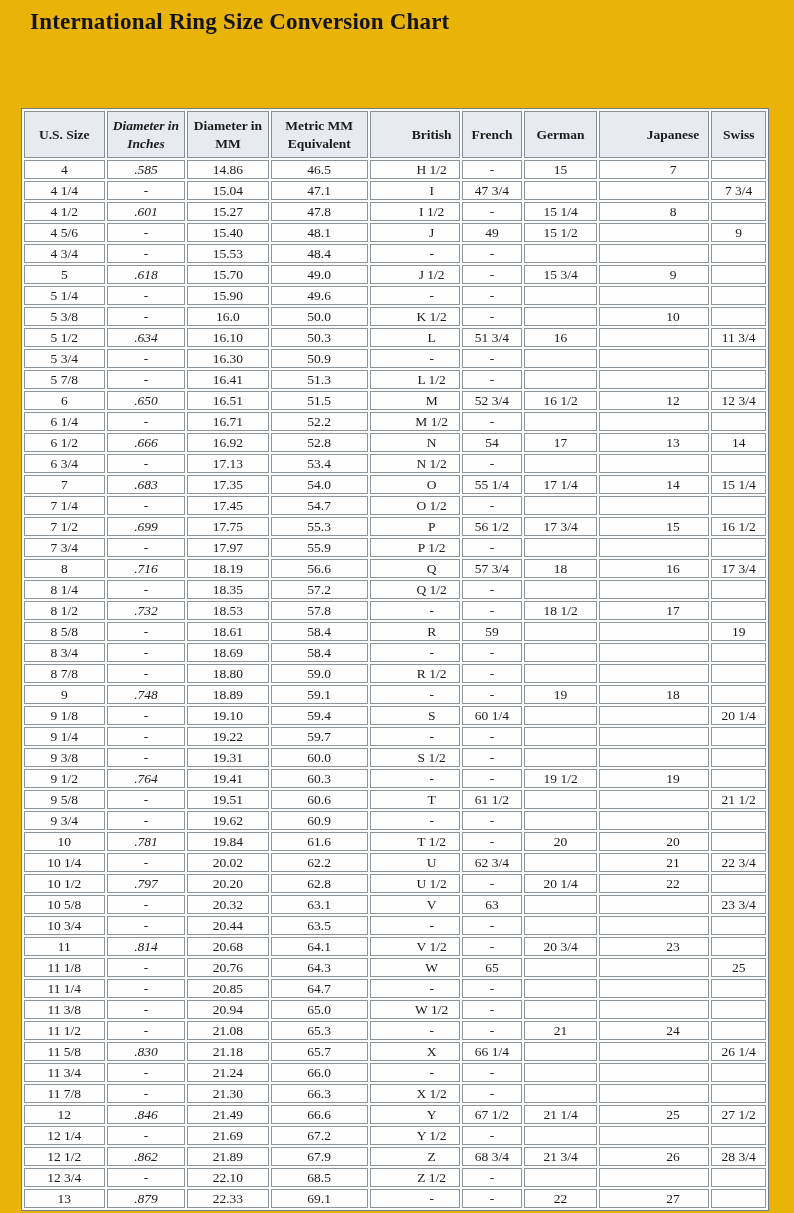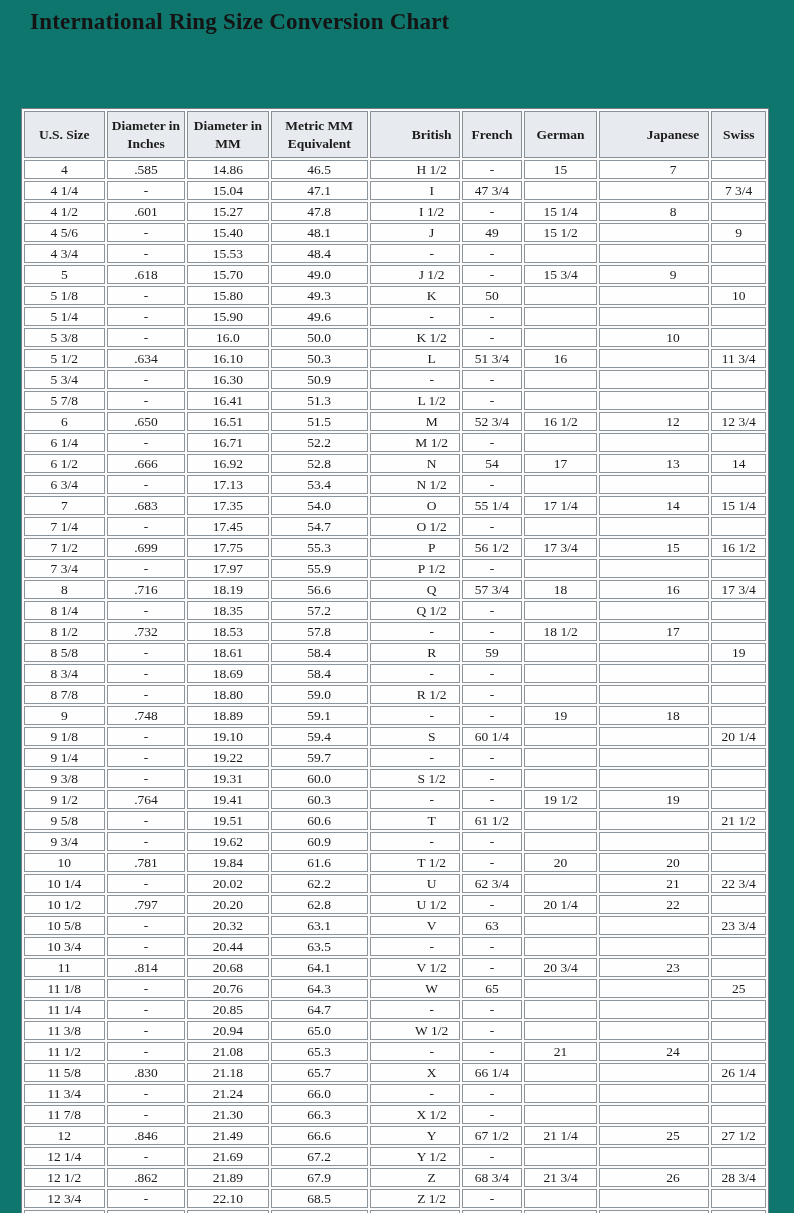--- a/index.html
+++ b/index.html
@@ -3,21 +3,21 @@
 <meta charset="utf-8">
 <style>
   html, body {
     margin: 0;
     padding: 0;
     background: #fdfdfd;
   }
   .page {
     width: 794px;
     height: 1213px;
-    background: #0f766e;
+    background: #eab308;
     position: relative;
     overflow: hidden;
     font-family: "Liberation Serif", "DejaVu Serif", serif;
     color: #161616;
   }
   .page-title {
     margin: 0;
     padding: 9px 0 0 30px;
     font-size: 23px;
     font-weight: bold;
@@ -57,21 +57,21 @@
     vertical-align: middle;
     padding: 0 2px;
     height: 17px;
     line-height: 17px;
     white-space: nowrap;
     overflow: hidden;
     color: #1b1b1b;
   }
   
   .ring-table th:nth-child(1), .ring-table td:nth-child(1) { width: 12.2%; }
-  .ring-table th:nth-child(2), .ring-table td:nth-child(2) { width: 11.9%; }
+  .ring-table th:nth-child(2), .ring-table td:nth-child(2) { width: 11.9%; font-style: italic; }
   .ring-table th:nth-child(3), .ring-table td:nth-child(3) { width: 12.3%; }
   .ring-table th:nth-child(4), .ring-table td:nth-child(4) { width: 14.9%; }
   .ring-table th:nth-child(5), .ring-table td:nth-child(5) { width: 9.0%; padding-left: 36px;  }
   .ring-table th:nth-child(6), .ring-table td:nth-child(6) { width: 9.0%;  }
   .ring-table th:nth-child(7), .ring-table td:nth-child(7) { width: 10.9%; }
   .ring-table th:nth-child(8), .ring-table td:nth-child(8) { width: 11.8%; padding-left: 40px; }
   .ring-table th:nth-child(9), .ring-table td:nth-child(9) { width: 8.0%;  }
 </style>
 </head>
 <body>
@@ -154,31 +154,20 @@
           <td>.618</td>
           <td>15.70</td>
           <td>49.0</td>
           <td>J 1/2</td>
           <td>-</td>
           <td>15 3/4</td>
           <td>9</td>
           <td></td>
         </tr>
         <tr>
-          <td>5 1/8</td>
-          <td>-</td>
-          <td>15.80</td>
-          <td>49.3</td>
-          <td>K</td>
-          <td>50</td>
-          <td></td>
-          <td></td>
-          <td>10</td>
-        </tr>
-        <tr>
           <td>5 1/4</td>
           <td>-</td>
           <td>15.90</td>
           <td>49.6</td>
           <td>-</td>
           <td>-</td>
           <td></td>
           <td></td>
           <td></td>
         </tr>

